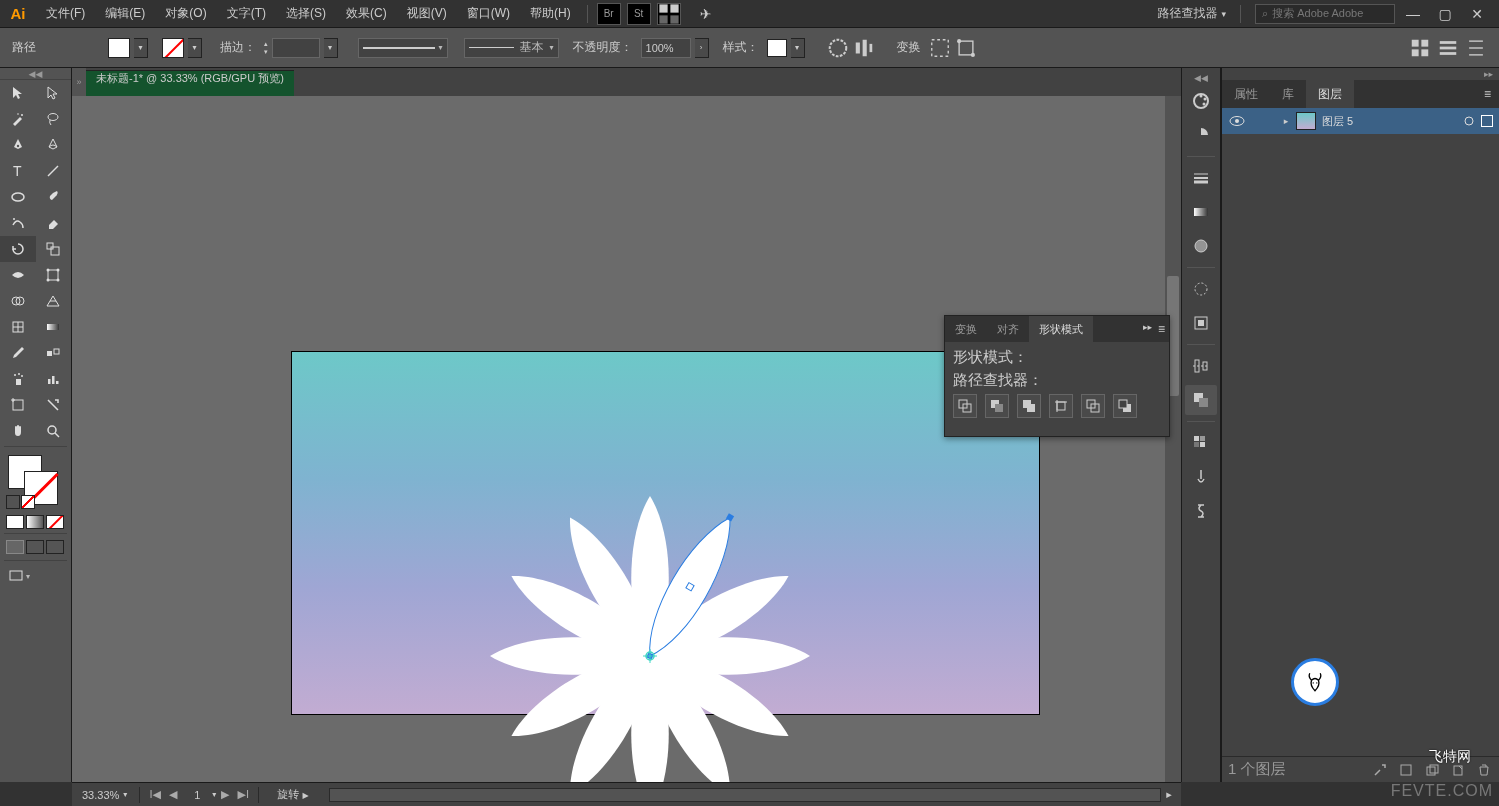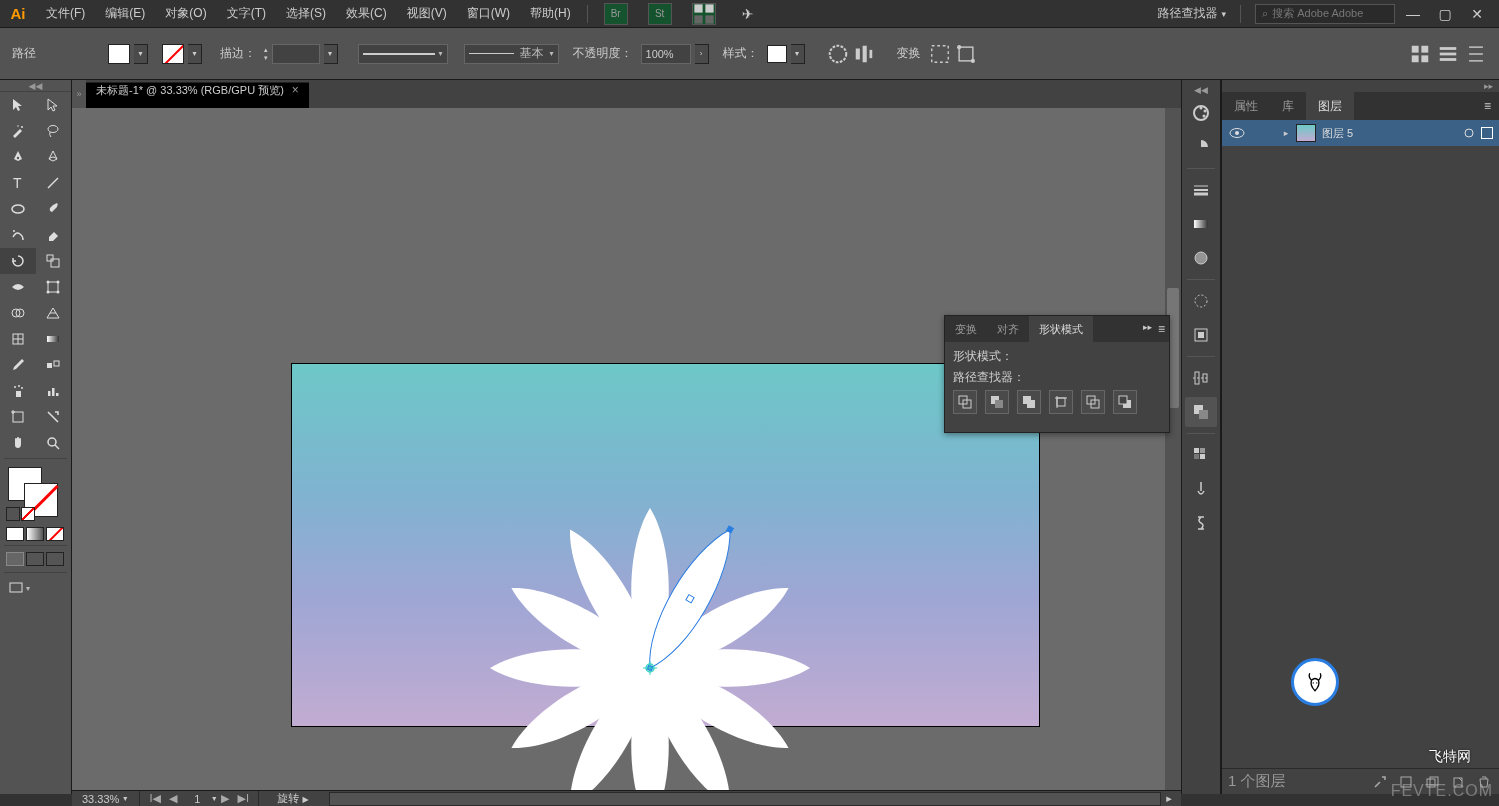--- a/index.html
+++ b/index.html
@@ -3,29 +3,29 @@
 <meta charset="utf-8">
 <style>
 * { margin: 0; padding: 0; box-sizing: border-box; font-family: "Microsoft YaHei", Arial, sans-serif; user-select: none; }
 body { width: 1499px; height: 806px; background: #323232; overflow: hidden; color: #b8b8b8; font-size: 12px; }
 
 
 .menu-bar { height: 28px; background: #323232; display: flex; align-items: center; border-bottom: 1px solid #1a1a1a; position: relative; }
 .ai-logo { width: 36px; height: 28px; display: flex; align-items: center; justify-content: center; color: #ff9a00; font-weight: bold; font-size: 15px; }
 .menu-item { padding: 0 10px; height: 21px; display: flex; align-items: center; color: #ccc; cursor: pointer; font-size: 12px; }
 .menu-divider { width: 1px; height: 18px; background: #555; margin: 0 6px; }
-.menu-icon-btn { width: 24px; height: 22px; background: #14532d; border: 1px solid #555; margin: 0 10px; display: flex; align-items: center; justify-content: center; cursor: pointer; color: #999; font-size: 10px; }
+.menu-icon-btn { width: 24px; height: 22px; background: #000000; border: 1px solid #555; margin: 0 3px; display: flex; align-items: center; justify-content: center; cursor: pointer; color: #999; font-size: 10px; }
 .menu-spacer { flex: 1; }
 .workspace-dd { color: #ccc; padding: 0 8px; display: flex; align-items: center; gap: 4px; cursor: pointer; }
 .search-box { background: #2a2a2a; border: 1px solid #555; height: 20px; width: 140px; margin: 0 8px; display: flex; align-items: center; padding: 0 6px; color: #777; font-size: 11px; gap: 4px; }
 .win-btns { display: flex; gap: 12px; margin-right: 12px; color: #ccc; }
 .win-btn { cursor: pointer; font-size: 14px; width: 20px; text-align: center; }
 
 
-.options-bar { height: 52px; background: #535353; border-bottom: 1px solid #1a1a1a; display: flex; align-items: center; padding: 0 8px; gap: 4px; position: relative; }
+.options-bar { height: 40px; background: #535353; border-bottom: 1px solid #1a1a1a; display: flex; align-items: center; padding: 0 8px; gap: 4px; position: relative; }
 .opt-label { color: #ccc; font-size: 12px; margin: 0 4px; }
 .opt-swatch { width: 22px; height: 20px; border: 1px solid #222; background: #fff; cursor: pointer; }
 .opt-swatch.nostroke { background: #fff; position: relative; overflow: hidden; }
 .opt-swatch.nostroke::after { content: ''; position: absolute; left: -3px; top: 50%; width: 140%; height: 2px; background: red; transform: rotate(-45deg); }
 .opt-dd { width: 14px; height: 20px; border: 1px solid #222; border-left: none; background: #4a4a4a; display: flex; align-items: center; justify-content: center; font-size: 8px; color: #ccc; cursor: pointer; }
 .opt-input { width: 48px; height: 20px; background: #424242; border: 1px solid #666; color: #ccc; padding: 0 4px; font-size: 11px; }
 .opt-stroke-profile { width: 90px; height: 20px; background: #424242; border: 1px solid #666; display:flex; align-items:center; padding:0 4px; gap:4px; cursor:pointer;}
 .opt-stroke-profile .line { flex:1; height:2px; background:#ccc; }
 .opt-brush { width: 95px; height: 20px; background: #424242; border: 1px solid #666; display:flex; align-items:center; padding:0 4px; gap:6px; cursor:pointer;}
 .opt-brush .brline { flex:1; height:1px; background:#ccc; }
@@ -51,36 +51,36 @@
 .fs-small-row { position:absolute; bottom:4px; left:6px; display:flex; gap:1px;}
 .fs-small { width:14px; height:14px; border:1px solid #222; cursor:pointer;}
 .color-row { grid-column: span 2; display:flex; padding:2px 6px; gap:2px;}
 .color-sw { width:18px; height:14px; border:1px solid #222; cursor:pointer;}
 .screen-mode-row { grid-column:span 2; display:flex; padding:4px 6px; gap:2px;}
 
 
 .canvas-area { flex: 1; background: #262626; position: relative; overflow: hidden; }
 .doc-tab-bar { height: 28px; background: #424242; display: flex; align-items: flex-end; }
 .tab-collapse { width: 14px; height: 28px; display:flex; align-items:center; justify-content:center; color:#999; font-size:9px; cursor:pointer; background:#535353;}
-.doc-tab { height: 26px; background: #000000; padding: 0 10px; display: flex; gap: 8px; color: #ccc; font-size: 11px; border-top: 1px solid #222; cursor:pointer;}
+.doc-tab { height: 26px; background: #14532d; padding: 0 10px; display: flex; align-items: center; gap: 8px; color: #ccc; font-size: 11px; border-top: 1px solid #222; cursor:pointer;flex-direction:column;}
 .doc-tab .close { color: #999; cursor: pointer; font-size: 12px; }
 .artboard-bg { position: absolute; top: 28px; left: 0; right: 0; bottom: 0; background: #6b6b6b; }
 .artboard { position: absolute; left: 220px; top: 256px; width: 747px; height: 362px; background: linear-gradient(180deg, #6dc8c8 0%, #7fb3d0 35%, #9fa6d4 65%, #c2acd2 100%); box-shadow: 0 0 0 1px #000; }
 .flower-svg { position: absolute; left: 408px; top: 380px; pointer-events: none; }
 .scrollbar-v { position: absolute; right: 0; top: 28px; bottom: 0; width: 16px; background: #535353; }
 .scrollbar-v .thumb { position:absolute; left:2px; right:2px; top:180px; height:120px; background:#767676; border-radius:2px;}
 
 
 .float-panel { position: absolute; left: 944px; top: 315px; width: 226px; background: #424242; border: 1px solid #222; box-shadow: 0 2px 6px rgba(0,0,0,0.4); z-index: 50; }
 .fp-tabs { height: 26px; background: #323232; display: flex; align-items: center; }
 .fp-tab { padding: 0 10px; height: 26px; display: flex; align-items: center; color: #999; cursor: pointer; font-size: 11px; }
 .fp-tab.active { background: #424242; color: #ddd; }
 .fp-tab-icons { margin-left: auto; display:flex; gap:2px; padding-right:4px;}
 .fp-body { padding: 6px 8px 10px; }
-.fp-label { color: #ccc; font-size: 12px; margin-bottom: 4px; }
+.fp-label { color: #ccc; font-size: 15px; margin-bottom: 4px; }
 .fp-row { display: flex; gap: 8px; margin-bottom: 8px; align-items: center; }
 .fp-btn { width: 24px; height: 24px; border: 1px solid #666; background: #4a4a4a; display: flex; align-items: center; justify-content: center; cursor: pointer; }
 .fp-expand { margin-left: auto; width:48px; height:22px; background:#3a3a3a; border:1px solid #555; color:#777; font-size:11px; display:flex; align-items:center; justify-content:center;}
 
 
 .right-dock { width: 40px; background: #424242; display: flex; flex-direction: column; align-items: center; padding-top: 4px; border-left: 1px solid #1a1a1a; border-right: 1px solid #1a1a1a; }
 .dock-collapse { height: 12px; width:100%; display:flex; align-items:center; justify-content:center; font-size:9px; color:#999; cursor:pointer;}
 .dock-icon { width: 32px; height: 30px; display: flex; align-items: center; justify-content: center; margin: 2px 0; cursor: pointer; border-radius: 2px; color: #ccc; }
 .dock-icon.sel { background: #535353; }
 .dock-sep { width: 28px; height: 1px; background: #555; margin: 4px 0; }
@@ -98,21 +98,21 @@
 .layer-lock { width: 24px; }
 .layer-toggle { width: 20px; display:flex; align-items:center; justify-content:center; color:#ccc; font-size:9px;}
 .layer-thumb { width: 20px; height: 18px; background: linear-gradient(180deg,#6dc8c8,#c2acd2); border: 1px solid #222; margin-right: 6px; }
 .layer-name { flex: 1; }
 .layer-target { width: 24px; display:flex; align-items:center; justify-content:center;}
 .layers-footer { height: 26px; background: #424242; border-top: 1px solid #2a2a2a; display: flex; align-items: center; padding: 0 6px; gap: 8px; font-size: 15px; color: #999; }
 .layers-footer .sp { flex: 1; }
 .lf-icon { width: 18px; height: 18px; display: flex; align-items: center; justify-content: center; cursor: pointer; color:#aaa; }
 
 
-.status-bar { height: 16px; background: #424242; border-top: 1px solid #1a1a1a; display: flex; align-items: center; padding: 0 4px; color: #ccc; font-size: 11px; position: absolute; left: 72px; right: 318px; bottom: 0; }
+.status-bar { height: 24px; background: #424242; border-top: 1px solid #1a1a1a; display: flex; align-items: center; padding: 0 4px; color: #ccc; font-size: 11px; position: absolute; left: 72px; right: 318px; bottom: 0; }
 .sb-sep{ width:1px; height:16px; background:#2a2a2a; margin:0 6px;}
 .sb-zoom { padding: 0 6px; display:flex; align-items:center; gap:4px;}
 .sb-nav-btn { width:18px; color:#aaa; text-align:center; cursor:pointer;}
 .sb-page { width:30px; text-align:center;}
 .sb-info { padding:0 12px;}
 .sb-scroll { flex:1; height:14px; background:#535353; margin-left:8px; border:1px solid #2a2a2a; position:relative;}
 
 .watermark-text { position: fixed; right: 28px; bottom: 40px; color: #fff; font-size: 14px; text-shadow: 0 0 2px #000; z-index: 100; }
 .watermark-url { position: fixed; right: 6px; bottom: 6px; color: #bbb; font-size: 16px; letter-spacing: 1px; z-index: 100; opacity: 0.5; }
 .deer-badge { position: fixed; right: 160px; bottom: 100px; width: 48px; height: 48px; border-radius: 50%; background: #fff; border: 3px solid #2a7de1; display: flex; align-items: center; justify-content: center; z-index: 100; }

